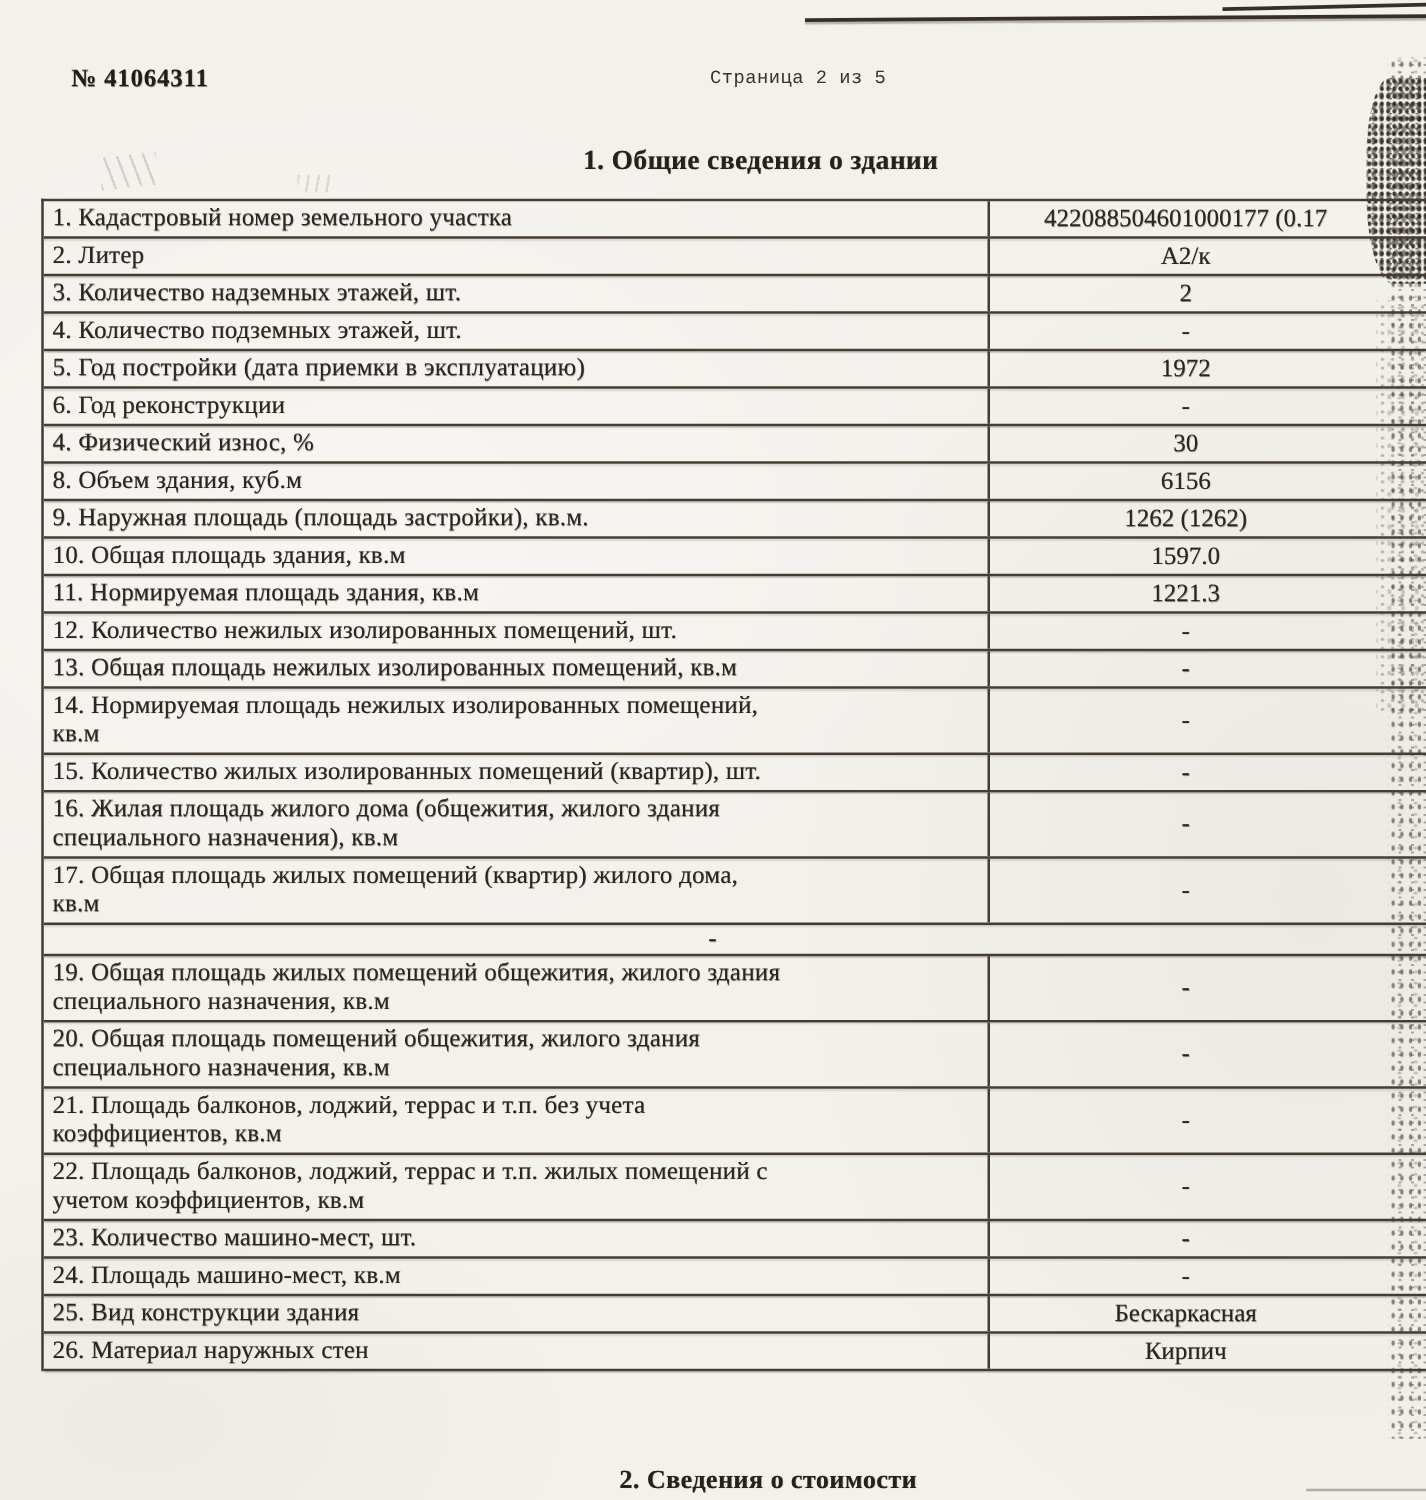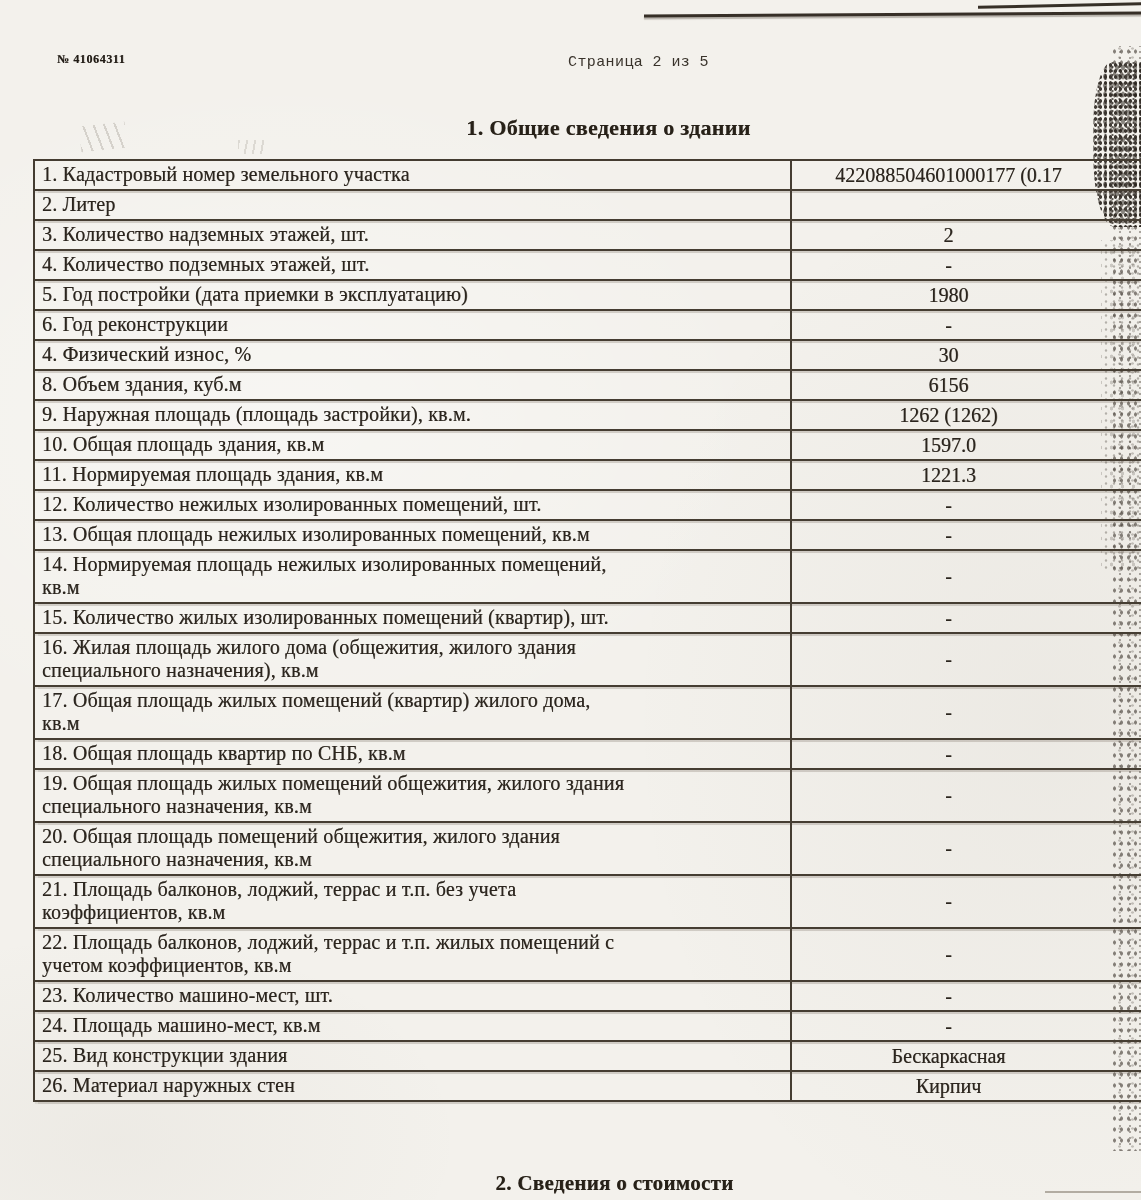--- a/index.html
+++ b/index.html
@@ -71,21 +71,21 @@
     opacity: 0.4;
   }
   .faintline-bottom {
     position: absolute; right: 0; top: 1191px; width: 96px; height: 2px;
     background: rgba(125,116,102,0.55);
   }
 
   
   .doc-number {
     position: absolute; left: 57px; top: 52px;
-    font-size: 12px; font-weight: bold; letter-spacing: 0.6px; color: #211c16;
+    font-size: 20px; font-weight: bold; letter-spacing: 0.6px; color: #211c16;
   }
   .page-indicator {
     position: absolute; left: 568px; top: 54px;
     font-size: 15px; color: #39332b; letter-spacing: 0.4px; font-family: Liberation Mono, monospace;
   }
   .section-title-1 {
     position: absolute; left: 0; top: 115px; width: 100%;
     text-align: center; transform: translateX(38px);
     font-size: 22px; font-weight: bold; letter-spacing: 0.3px; color: #272118;
   }
@@ -145,35 +145,36 @@
   <div class="section-title-1 ink">1. Общие сведения о здании</div>
 
   <div class="info-table">
   <div class="t-row">
     <div class="t-label ink">1. Кадастровый номер земельного участка</div>
     <div class="t-value ink">422088504601000177 (0.17</div>
   </div>
 
   <div class="t-row">
     <div class="t-label ink">2. Литер</div>
+    <div class="t-value ink">А2/к</div>
   </div>
 
   <div class="t-row">
     <div class="t-label ink">3. Количество надземных этажей, шт.</div>
     <div class="t-value ink">2</div>
   </div>
 
   <div class="t-row">
     <div class="t-label ink">4. Количество подземных этажей, шт.</div>
     <div class="t-value ink">-</div>
   </div>
 
   <div class="t-row">
     <div class="t-label ink">5. Год постройки (дата приемки в эксплуатацию)</div>
-    <div class="t-value ink">1980</div>
+    <div class="t-value ink">1972</div>
   </div>
 
   <div class="t-row">
     <div class="t-label ink">6. Год реконструкции</div>
     <div class="t-value ink">-</div>
   </div>
 
   <div class="t-row">
     <div class="t-label ink">4. Физический износ, %</div>
     <div class="t-value ink">30</div>
@@ -226,21 +227,20 @@
     <div class="t-value ink">-</div>
   </div>
 
   <div class="t-row">
     <div class="t-label ink">17. Общая площадь жилых помещений (квартир) жилого дома,
 кв.м</div>
     <div class="t-value ink">-</div>
   </div>
 
   <div class="t-row">
-    <div class="t-label ink">18. Общая площадь квартир по СНБ, кв.м</div>
     <div class="t-value ink">-</div>
   </div>
 
   <div class="t-row">
     <div class="t-label ink">19. Общая площадь жилых помещений общежития, жилого здания
 специального назначения, кв.м</div>
     <div class="t-value ink">-</div>
   </div>
 
   <div class="t-row">

